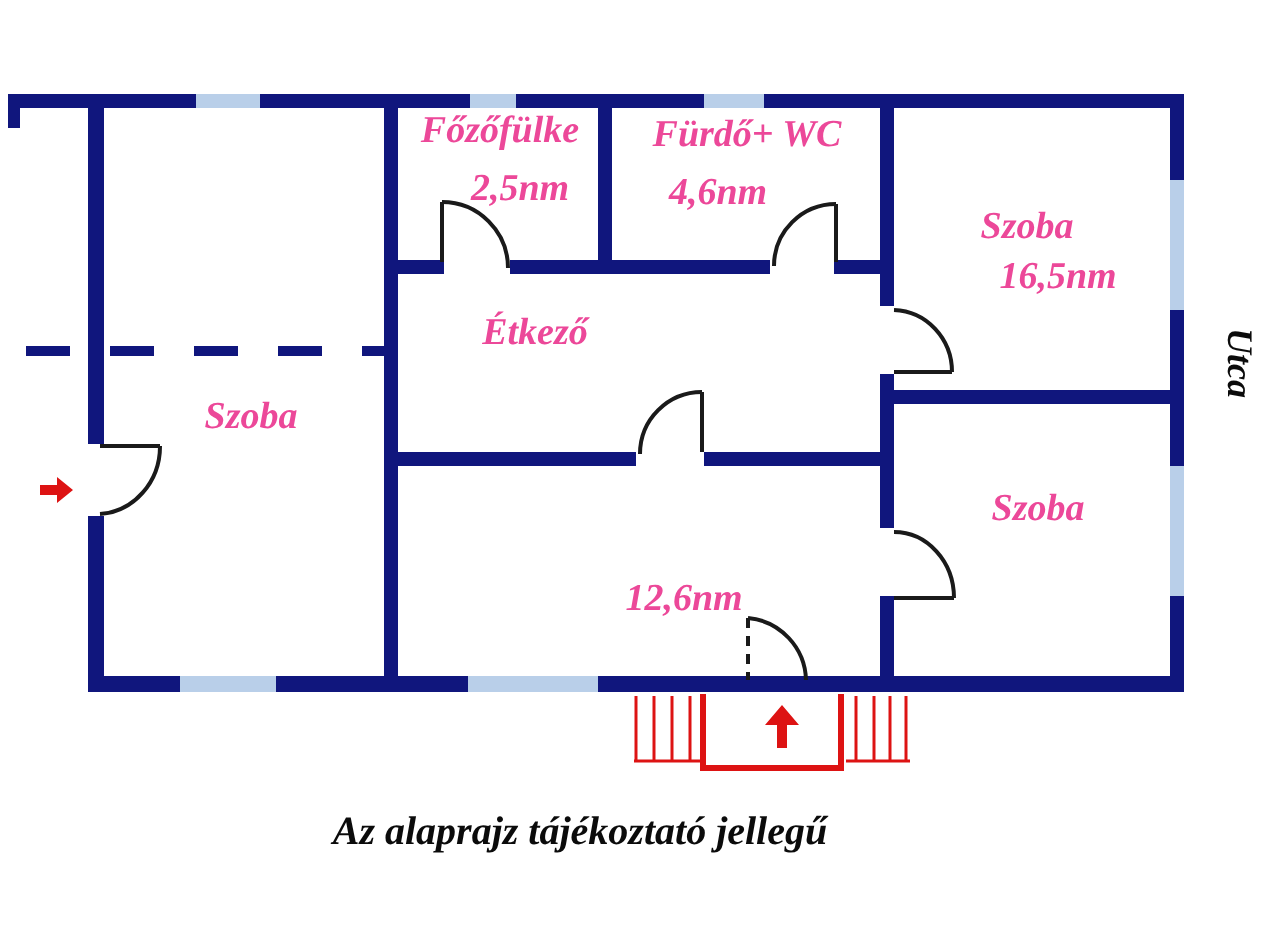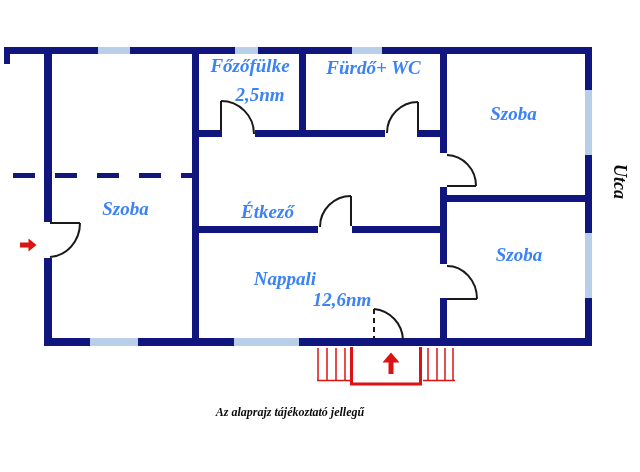--- a/index.html
+++ b/index.html
@@ -2,24 +2,24 @@
 <html><head>
 <meta charset="utf-8">
 <style>
   html,body{margin:0;padding:0;background:#ffffff;}
   #stage{position:relative;width:640px;height:472px;background:#ffffff;overflow:hidden;
          font-family:"Liberation Serif","DejaVu Serif",serif;}
   .wall{position:absolute;background:#10167d;}
   .window{position:absolute;background:#b9cfe9;}
   .dashedwall{position:absolute;height:5px;
      background:repeating-linear-gradient(90deg,#10167d 0px,#10167d 22px,transparent 22px,transparent 42px);}
-  .lbl{position:absolute;color:#3b82f6;font-weight:bold;font-style:italic;
+  .lbl{position:absolute;color:#ec4899;font-weight:bold;font-style:italic;
        font-size:19px;line-height:1.1;text-align:center;white-space:nowrap;}
   .caption{position:absolute;left:150px;top:405px;width:280px;text-align:center;
-       color:#0b0b0b;font-weight:bold;font-style:italic;font-size:12px;white-space:nowrap;}
+       color:#0b0b0b;font-weight:bold;font-style:italic;font-size:20px;white-space:nowrap;}
   .street{position:absolute;left:630px;top:164px;width:54px;height:22px;
        transform:rotate(90deg);transform-origin:0 0;color:#0b0b0b;
        font-weight:bold;font-style:italic;font-size:18px;white-space:nowrap;}
   svg.overlay{position:absolute;left:0;top:0;pointer-events:none;}
 </style>
 </head>
 <body>
 
 <div id="stage">
 
@@ -107,28 +107,29 @@
     </g>
 
     <path d="M20,242.5 H28.5 V238.5 L36.5,245 L28.5,251.5 V247.5 H20 Z" fill="#dd1313" stroke="none"></path>
     <path d="M388.5,374 V362.5 H382.5 L391,352.5 L399.5,362.5 H393.5 V374 Z" fill="#dd1313" stroke="none"></path>
   </svg>
 
   <div class="lbl" style="left:200px;top:56px;width:100px;">Főzőfülke</div>
   <div class="lbl" style="left:225px;top:85px;width:70px;">2,5nm</div>
 
   <div class="lbl" style="left:316px;top:58px;width:115px;font-family:Liberation Serif, serif;">Fürdő+ WC</div>
+  <div class="lbl" style="left:324px;top:87px;width:70px;">4,6nm</div>
 
   <div class="lbl" style="left:481px;top:104px;width:65px;">Szoba</div>
+  <div class="lbl" style="left:489px;top:129px;width:80px;">16,5nm</div>
 
-  <div class="lbl" style="left:230px;top:157px;width:75px;margin-top:45px;">Étkező</div>
+  <div class="lbl" style="left:230px;top:157px;width:75px;">Étkező</div>
 
   <div class="lbl" style="left:93px;top:199px;width:65px;">Szoba</div>
 
-  <div class="lbl" style="left:245px;top:269px;width:80px;">Nappali</div>
   <div class="lbl" style="left:303px;top:290px;width:78px;">12,6nm</div>
 
   <div class="lbl" style="left:485px;top:245px;width:68px;">Szoba</div>
 
   <div class="street">Utca</div>
 
   <div class="caption">Az alaprajz tájékoztató jellegű</div>
 
 </div>
 

